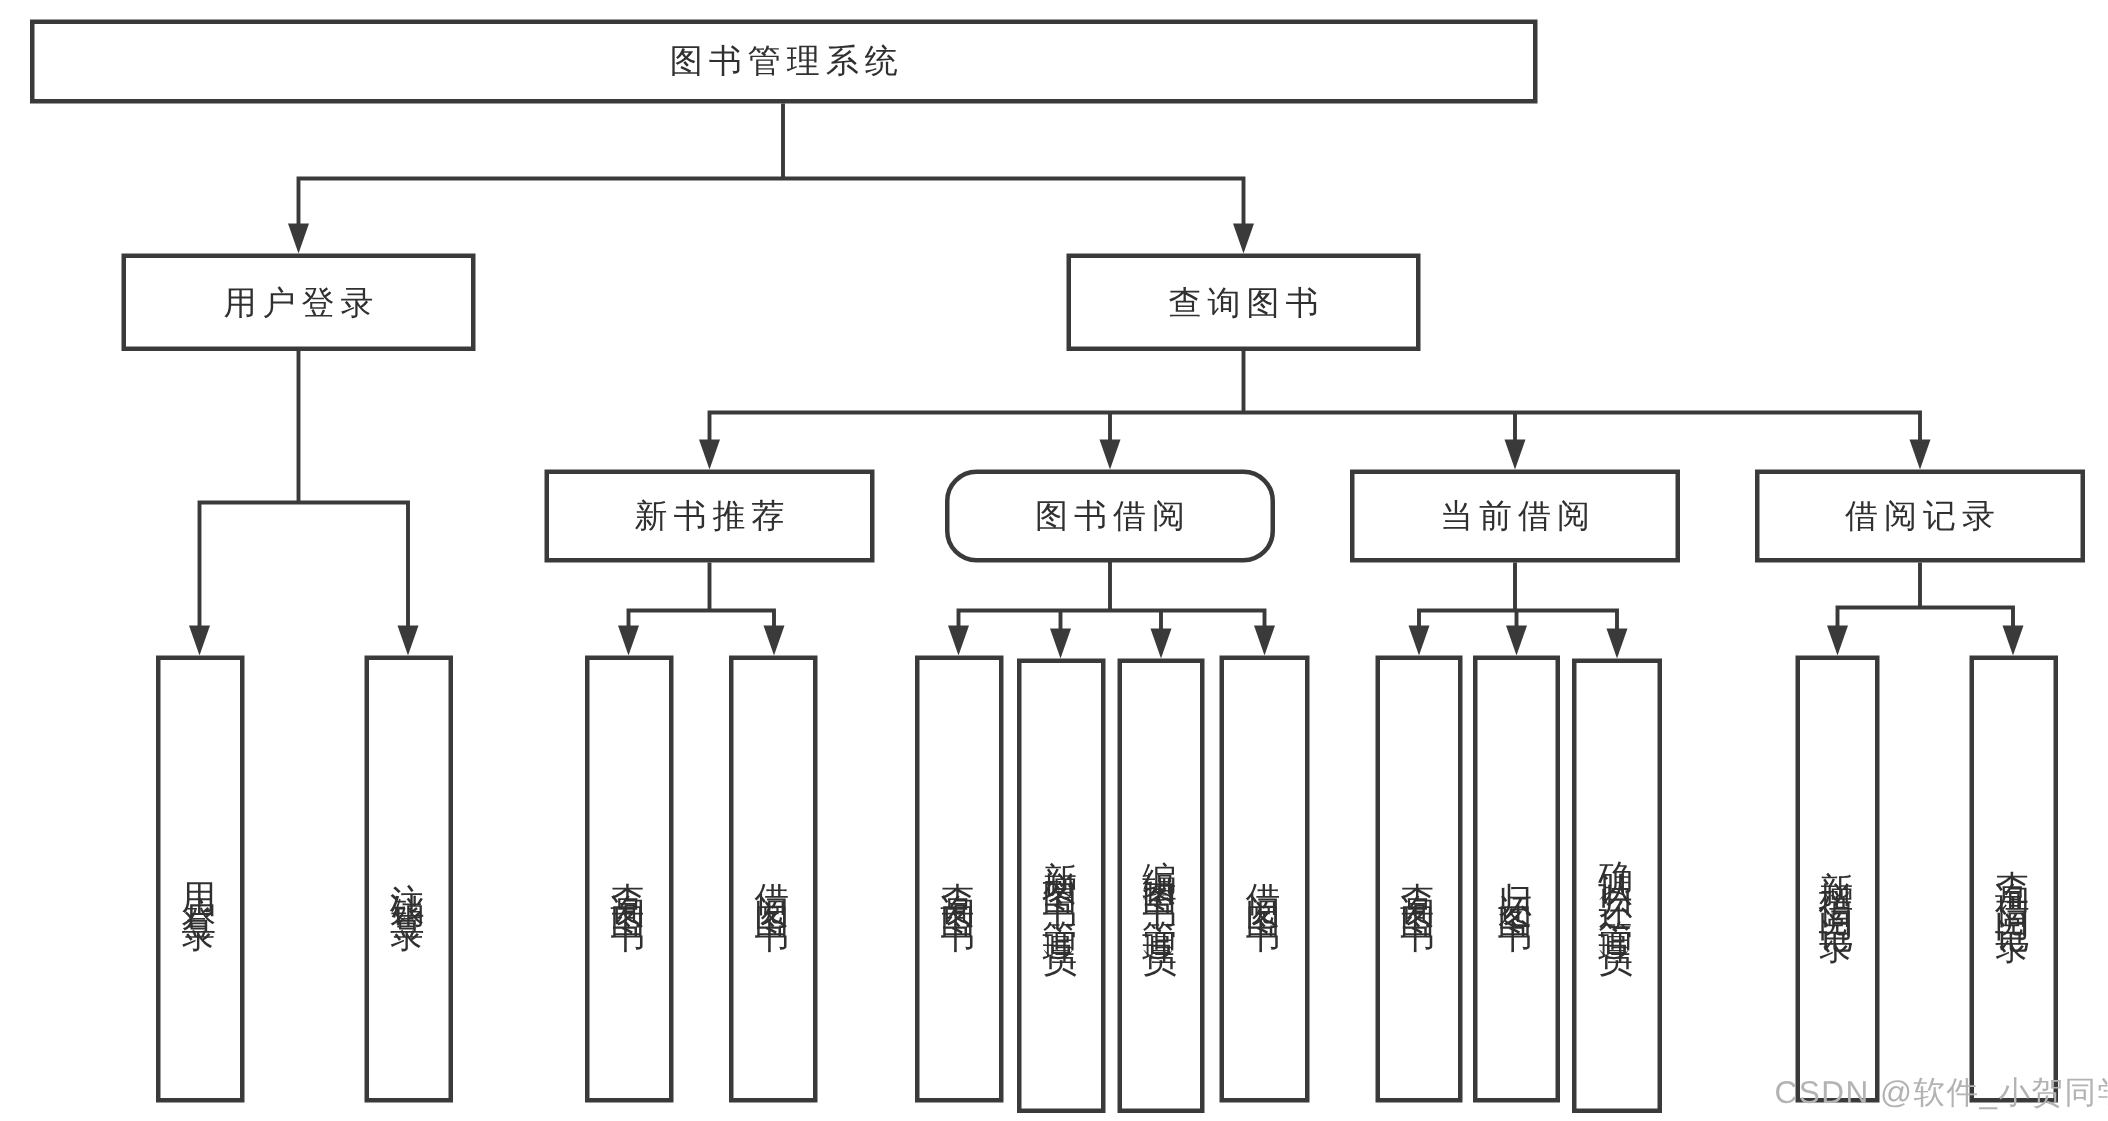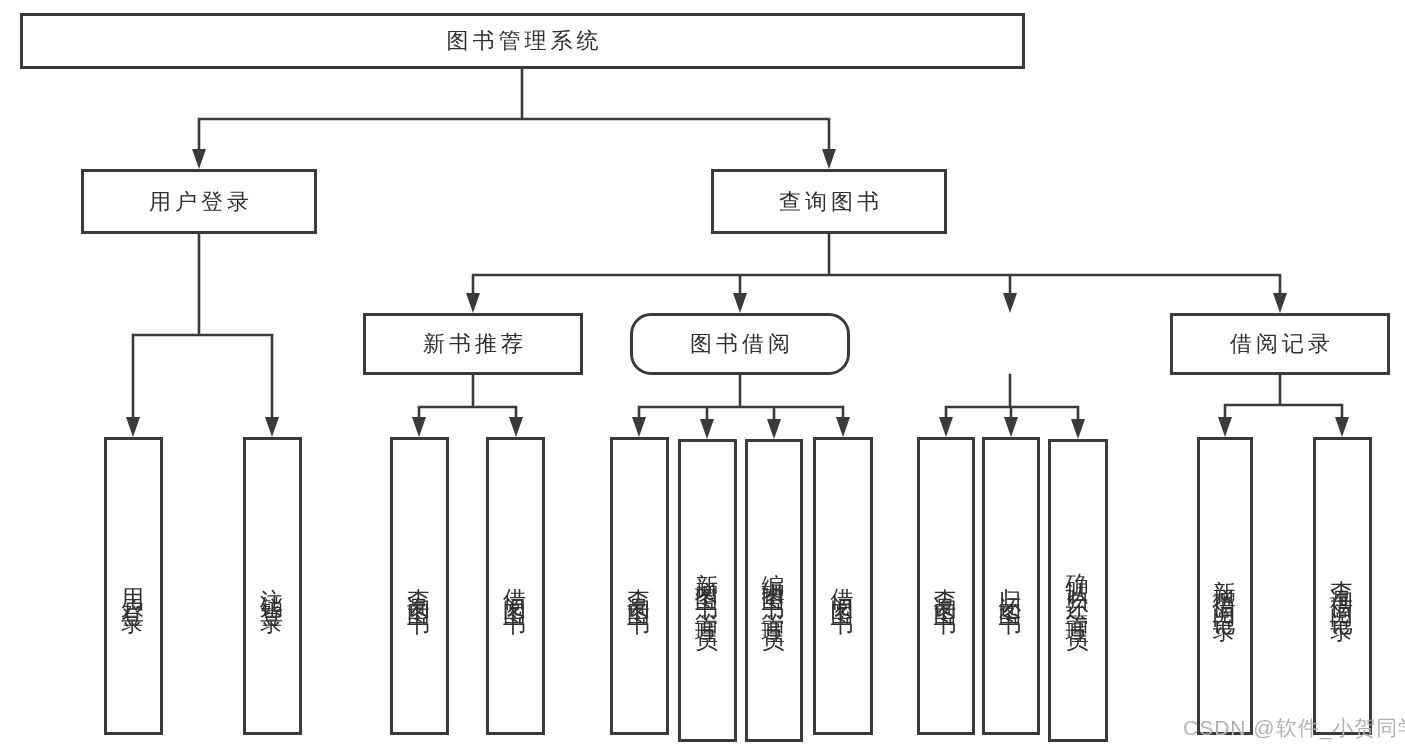--- a/index.html
+++ b/index.html
@@ -95,20 +95,23 @@
     </div>
     <div class="node h" style="left: 711px; top: 169px; width: 236px; height: 65px;">
       <span class="lbl">查询图书</span>
     </div>
     <div class="node h" style="left: 363px; top: 313px; width: 220px; height: 62px;">
       <span class="lbl">新书推荐</span>
     </div>
     <div class="node h" style="left: 630px; top: 313px; width: 220px; height: 62px; border-radius: 21px;">
       <span class="lbl">图书借阅</span>
     </div>
+    <div class="node h" style="left: 900px; top: 313px; width: 220px; height: 62px;">
+      <span class="lbl">当前借阅</span>
+    </div>
     <div class="node h" style="left: 1170px; top: 313px; width: 220px; height: 62px;">
       <span class="lbl">借阅记录</span>
     </div>
     <div class="node v" style="left: 104px; top: 437px; width: 59px; height: 298px;">
       <span class="lbl">用户登录</span>
     </div>
     <div class="node v" style="left: 243px; top: 437px; width: 59px; height: 298px;">
       <span class="lbl">注销登录</span>
     </div>
     <div class="node v" style="left: 390px; top: 437px; width: 59px; height: 298px;">

